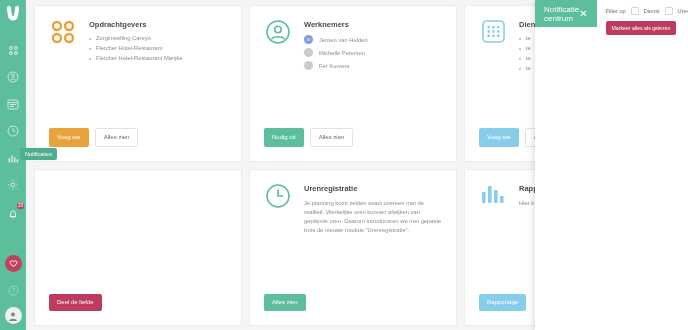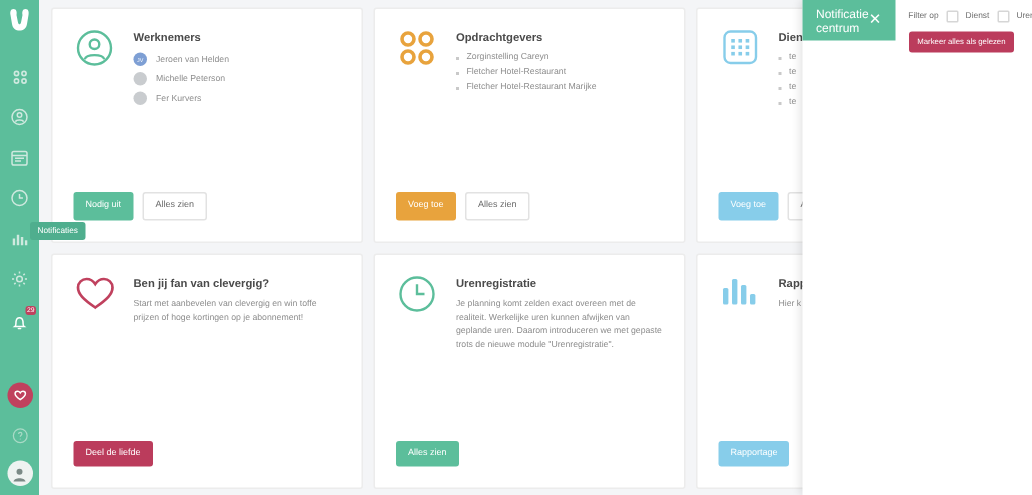--- a/index.html
+++ b/index.html
@@ -335,20 +335,45 @@
       <svg width="12" height="12" viewBox="0 0 12 12">
         <circle cx="6" cy="4.5" r="2" fill="#7a8a86"></circle>
         <path d="M2 11 C2.4 8 9.6 8 10 11 Z" fill="#7a8a86"></path>
       </svg>
     </div>
   </div>
 
   <div class="tooltip">Notificaties</div>
 
   <div class="main">
+
+    <div class="card">
+      <div class="card-top">
+        <div class="card-icon">
+          <svg width="26" height="26" viewBox="0 0 26 26" fill="none" stroke="#e8a33d" stroke-width="2.4">
+            <circle cx="7" cy="7" r="4"></circle>
+              <circle cx="19" cy="7" r="4"></circle>
+            <circle cx="7" cy="19" r="4"></circle>
+              <circle cx="19" cy="19" r="4"></circle>
+          </svg>
+        </div>
+        <div class="card-body">
+          <div class="card-title">Opdrachtgevers</div>
+          <ul class="card-list">
+            <li>Zorginstelling Careyn</li>
+            <li>Fletcher Hotel-Restaurant</li>
+            <li>Fletcher Hotel-Restaurant Marijke</li>
+          </ul>
+        </div>
+      </div>
+      <div class="card-actions">
+        <button class="btn btn-orange">Voeg toe</button>
+        <button class="btn btn-ghost">Alles zien</button>
+      </div>
+    </div>
 
     <div class="card">
       <div class="card-top">
         <div class="card-icon">
           <svg width="26" height="26" viewBox="0 0 26 26" fill="none" stroke="#5cbe9b" stroke-width="1.6">
             <circle cx="13" cy="13" r="11"></circle>
               <circle cx="13" cy="10.5" r="3.2"></circle>
             <path d="M6.5 20.5 C7.6 16.8 18.4 16.8 19.5 20.5"></path>
           </svg>
         </div>
@@ -372,45 +397,20 @@
       </div>
       <div class="card-actions">
         <button class="btn btn-green">Nodig uit</button>
         <button class="btn btn-ghost">Alles zien</button>
       </div>
     </div>
 
     <div class="card">
       <div class="card-top">
         <div class="card-icon">
-          <svg width="26" height="26" viewBox="0 0 26 26" fill="none" stroke="#e8a33d" stroke-width="2.4">
-            <circle cx="7" cy="7" r="4"></circle>
-              <circle cx="19" cy="7" r="4"></circle>
-            <circle cx="7" cy="19" r="4"></circle>
-              <circle cx="19" cy="19" r="4"></circle>
-          </svg>
-        </div>
-        <div class="card-body">
-          <div class="card-title">Opdrachtgevers</div>
-          <ul class="card-list">
-            <li>Zorginstelling Careyn</li>
-            <li>Fletcher Hotel-Restaurant</li>
-            <li>Fletcher Hotel-Restaurant Marijke</li>
-          </ul>
-        </div>
-      </div>
-      <div class="card-actions">
-        <button class="btn btn-orange">Voeg toe</button>
-        <button class="btn btn-ghost">Alles zien</button>
-      </div>
-    </div>
-
-    <div class="card">
-      <div class="card-top">
-        <div class="card-icon">
           <svg width="25" height="25" viewBox="0 0 25 25" fill="none" stroke="#87cdea" stroke-width="1.6">
             <rect x="2" y="2" width="21" height="21" rx="4"></rect>
             <rect x="6.5" y="7" width="2.4" height="2.4" fill="#87cdea" stroke="none"></rect>
             <rect x="11.3" y="7" width="2.4" height="2.4" fill="#87cdea" stroke="none"></rect>
             <rect x="16.1" y="7" width="2.4" height="2.4" fill="#87cdea" stroke="none"></rect>
             <rect x="6.5" y="11.3" width="2.4" height="2.4" fill="#87cdea" stroke="none"></rect>
             <rect x="11.3" y="11.3" width="2.4" height="2.4" fill="#87cdea" stroke="none"></rect>
             <rect x="16.1" y="11.3" width="2.4" height="2.4" fill="#87cdea" stroke="none"></rect>
             <rect x="6.5" y="15.6" width="2.4" height="2.4" fill="#87cdea" stroke="none"></rect>
             <rect x="11.3" y="15.6" width="2.4" height="2.4" fill="#87cdea" stroke="none"></rect>
@@ -427,31 +427,20 @@
           </ul>
         </div>
       </div>
       <div class="card-actions">
         <button class="btn btn-blue">Voeg toe</button>
         <button class="btn btn-ghost">All</button>
       </div>
     </div>
 
     <div class="card">
-      <div class="card-top">
-        <div class="card-icon">
-          <svg width="27" height="25" viewBox="0 0 27 25" fill="none" stroke="#c0415e" stroke-width="1.8">
-            <path d="M13.5 22 C5.5 16.5 2 13 2 8.7 C2 5.3 4.7 3 7.7 3 C9.9 3 12.2 4.4 13.5 6.4 C14.8 4.4 17.1 3 19.3 3 C22.3 3 25 5.3 25 8.7 C25 13 21.5 16.5 13.5 22 Z"></path>
-          </svg>
-        </div>
-        <div class="card-body">
-          <div class="card-title">Ben jij fan van clevergig?</div>
-          <div class="card-text">Start met aanbevelen van clevergig en win toffe prijzen of hoge kortingen op je abonnement!</div>
-        </div>
-      </div>
       <div class="card-actions">
         <button class="btn btn-pink">Deel de liefde</button>
       </div>
     </div>
 
     <div class="card">
       <div class="card-top">
         <div class="card-icon">
           <svg width="26" height="26" viewBox="0 0 26 26" fill="none" stroke="#5cbe9b" stroke-width="1.6">
             <circle cx="13" cy="13" r="11"></circle>

